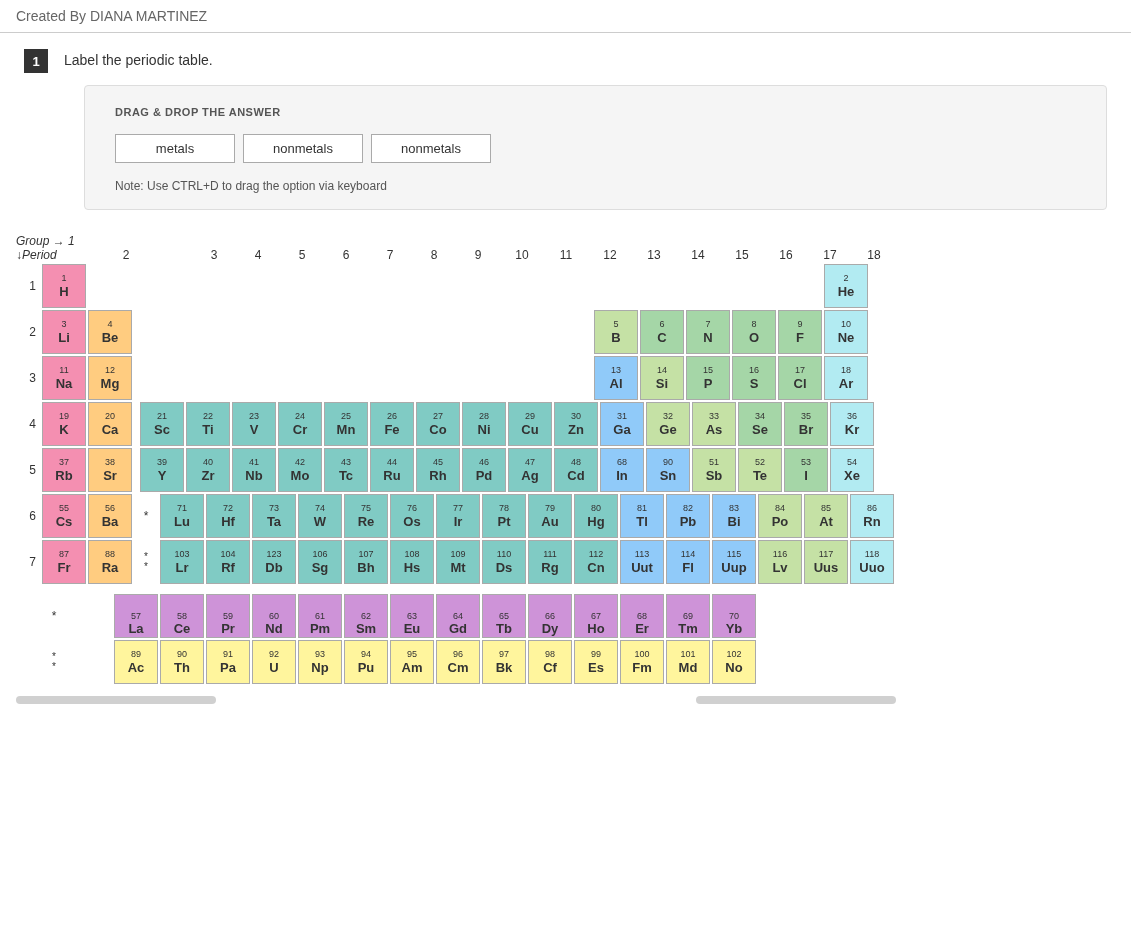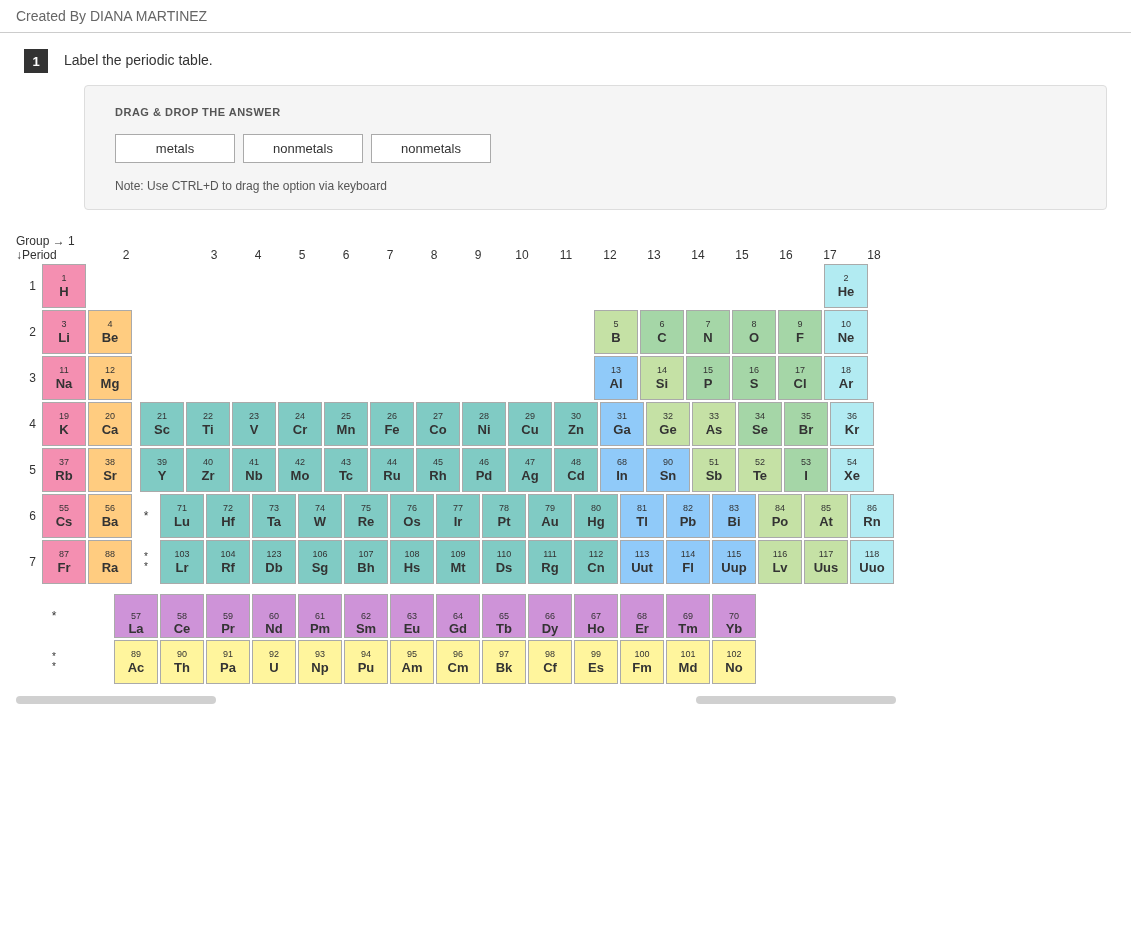--- a/index.html
+++ b/index.html
@@ -71,21 +71,21 @@
     </div>
     <div class="note-text">Note: Use CTRL+D to drag the option via keyboard</div>
   </div>
 </div>
 
 <div class="pt-outer">
   <div class="pt-inner">
 
     
     <div style="display:flex; align-items:flex-end; margin-bottom:2px;">
-      <div style="width:88px;">
+      <div style="width:88px;font-style:italic;">
         <div style="font-size:12px; color:#333;">Group → 1</div>
         <div style="font-size:12px; color:#333;">↓Period</div>
       </div>
       <div style="width:44px; text-align:center; font-size:12px;">2</div>
       <div style="width:44px;"></div>
       <div style="width:44px; text-align:center; font-size:12px;">3</div>
       <div style="width:44px; text-align:center; font-size:12px;">4</div>
       <div style="width:44px; text-align:center; font-size:12px;">5</div>
       <div style="width:44px; text-align:center; font-size:12px;">6</div>
       <div style="width:44px; text-align:center; font-size:12px;">7</div>

